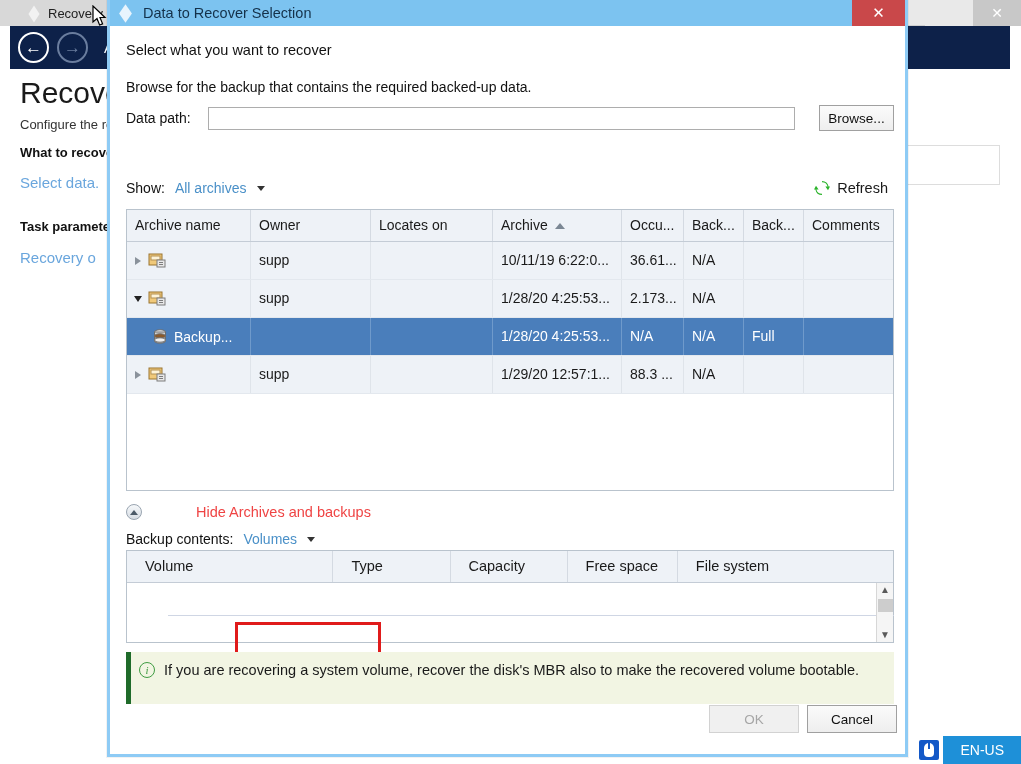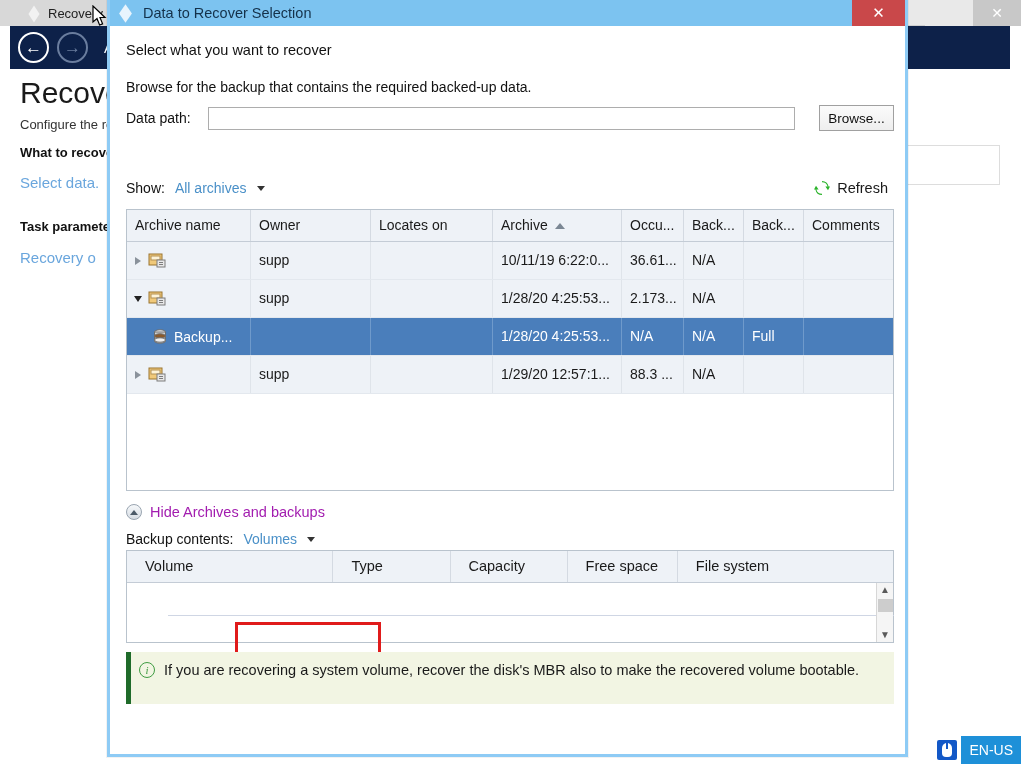--- a/index.html
+++ b/index.html
@@ -91,21 +91,21 @@
   .tray-icon:before {
     content: ""; position: absolute; left: 5px; top: 3px; width: 10px; height: 14px;
     background: #ffffff; border-radius: 5px 5px 4px 4px;
   }
   .tray-icon:after {
     content: ""; position: absolute; left: 9px; top: 3px; width: 2px; height: 6px;
     background: #1358c7;
   }
   .tray-lang {
     background: #1e90d8; color: #ffffff; font-size: 14px;
-    height: 28px; padding: 0 8px; display: flex; align-items: center;
+    height: 28px; padding: 0 17px; display: flex; align-items: center;
   }
 
   
   .dialog {
     position: absolute; left: 107px; top: 0px; width: 801px; height: 757px;
     background: #ffffff;
     border: 3px solid #8ecbf5;
     border-top: none;
     box-shadow: 0 0 0 1px rgba(0,0,0,0.05);
     padding-left: 25px;
@@ -199,21 +199,21 @@
   .backup-label { margin-left: 7px; font-size: 14px; }
 
   
   .hide-link { position: absolute; left: 16px; top: 478px; display: flex; align-items: center; gap: 8px; }
   .collapse-circle {
     width: 16px; height: 16px; border-radius: 50%;
     background: linear-gradient(#f6f8fa,#d7dde4); border: 1px solid #9aa5b1;
     display: flex; align-items: center; justify-content: center;
   }
   .collapse-circle i { width:0;height:0;border-left:4px solid transparent;border-right:4px solid transparent;border-bottom:5px solid #4c5a68; display:block; }
-  .hide-text { font-size: 14.5px; color: #a21caf; }
+  .hide-text { font-size: 14.5px; color: #ef4444; margin-left: 46px; }
 
   .contents-row { position: absolute; left: 16px; top: 505px; display: flex; align-items: center; gap: 10px; }
   .contents-label { font-size: 14px; color: #111; }
   .contents-value { font-size: 14px; color: #4a90c8; }
 
   
   .vol-table {
     position: absolute; left: 16px; top: 524px; width: 768px; height: 93px;
     border: 1px solid #b9c3cd; background: #fff;
   }
@@ -503,20 +503,24 @@
         </div>
       </div>
 
       <div class="red-box"></div>
 
       <div class="info-box">
         <span class="info-icon">i</span>
         <span class="info-text">If you are recovering a system volume, recover the disk's MBR also to make the recovered volume bootable.</span>
       </div>
 
+      <div class="footer">
+        <button class="btn ok-btn">OK</button>
+        <button class="btn cancel-btn">Cancel</button>
+      </div>
 
     </div>
   </div>
 
   <div class="cursor">
     <svg width="17" height="23" viewBox="0 0 17 23">
       <path d="M1 1 L1 17 L5 13.5 L7.6 20 L10.6 18.8 L8 12.5 L13 12.5 Z" fill="#ffffff" stroke="#000000" stroke-width="1.2"></path>
     </svg>
   </div>
 

